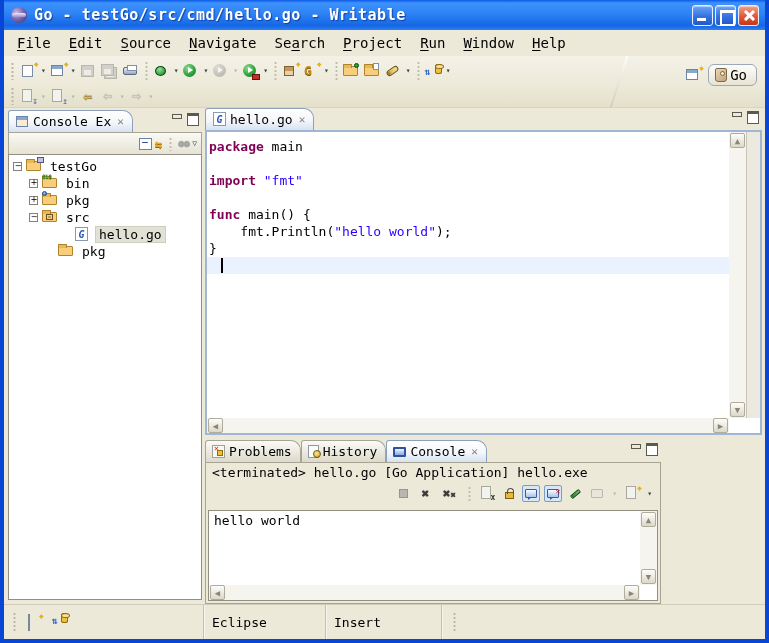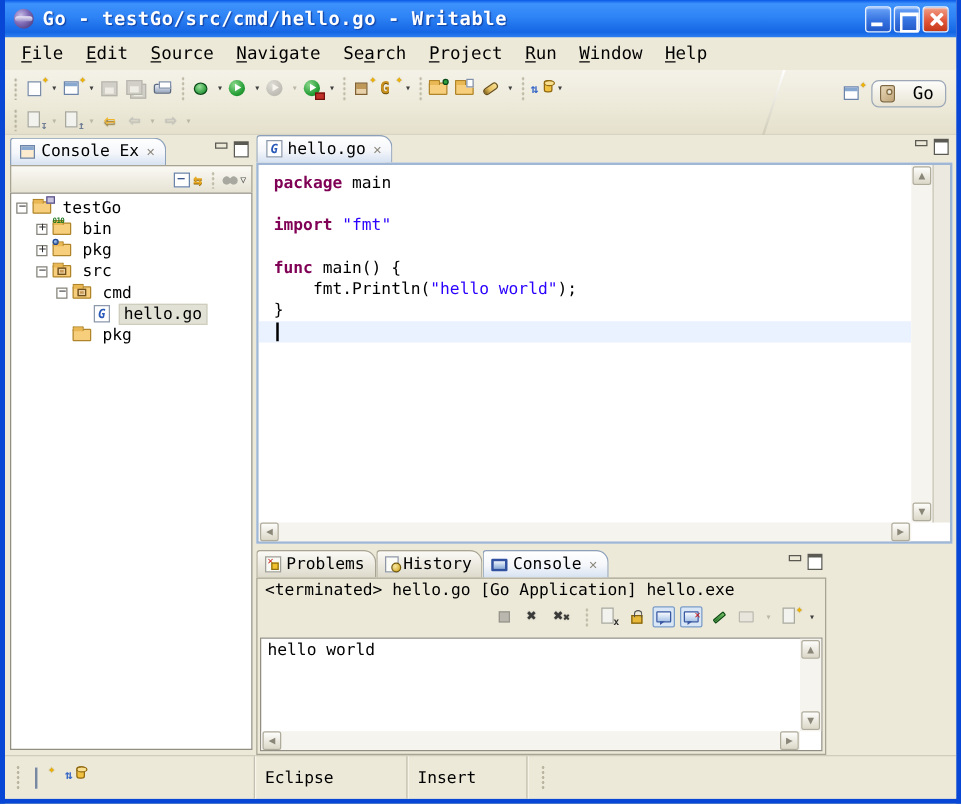--- a/index.html
+++ b/index.html
@@ -50,21 +50,21 @@
     min-width:20px; height:22px; padding:0 1px; border:1px solid transparent; border-radius:2px; }
   .dd { font-size:8px; color:#404040; padding:0 2px; }
   .dd.dis { color:#BCB8A8; }
   .tb-sep { width:6px; height:20px; margin:0 2px;
     background-image:radial-gradient(circle, #C0BCA8 1px, transparent 1.2px);
     background-size:3px 4px; background-repeat:repeat-y; background-position:2px 0; }
   .dis-ico { opacity:.40; filter:grayscale(1); }
   .persp-area { position:absolute; right:8px; top:8px; display:flex; align-items:center; gap:6px; }
   .persp-divider { position:absolute; right:145px; top:0; height:52px; width:2px;
     background:linear-gradient(180deg,#FFFFFF,#D0CCB8); transform:skewX(-18deg); }
-  .persp-btn { display:flex; align-items:center; gap:14px; border:1px solid #9CA8B8; border-radius:6px;
+  .persp-btn { display:flex; align-items:center; gap:3px; border:1px solid #9CA8B8; border-radius:6px;
     background:linear-gradient(180deg,#FDFDFA,#E8E4D4); padding:2px 9px 2px 6px; font-size:14px; }
   
   .ico { position:relative; display:inline-block; width:17px; height:16px; }
   .star { position:absolute; top:-3px; right:-2px; color:#F0B400; font-size:9px; line-height:9px;
     text-shadow:0 0 1px #8A6000; }
   .page { position:absolute; left:2px; top:2px; width:11px; height:12px; background:#FDFDFD;
     border:1px solid #7A8CA8; }
   .floppy { position:absolute; left:1px; top:2px; width:13px; height:12px; background:#9AA4B4;
     border:1px solid #5A6474; } .floppy::after { content:""; position:absolute; left:2px; bottom:1px;
     width:7px; height:5px; background:#E8ECF4; }
@@ -159,21 +159,21 @@
   .jar { position:absolute; left:1px; top:1px; width:13px; height:12px; border-radius:2px 2px 4px 4px;
     background:linear-gradient(180deg,#E8E8F0,#A8A8B8); border:1px solid #686878; }
   .jar::after { content:""; position:absolute; left:2px; bottom:1px; width:4px; height:4px;
     border-radius:50%; background:#C03028; box-shadow:5px -1px 0 #2E9E3E; }
   
   .editor { left:201px; top:0px; width:557px; height:327px; }
   .edit-stack { position:absolute; top:22px; left:0; right:0; bottom:0;
     border:2px solid #9FB6D4; background:#fff; }
   .code-area { position:absolute; left:0; top:0; right:31px; bottom:15px; background:#fff;
     font-size:13px; line-height:17px; padding-top:6px; overflow:hidden; }
-  .code-line { white-space:pre; padding-left:12px; height:17px; }
+  .code-line { white-space:pre; padding-left:2px; height:17px; }
   .code-line.current { background:#E9F2FE; position:relative; }
   .caret { position:absolute; left:14px; top:1px; width:2px; height:15px; background:#000; }
   .kw { color:#7F0055; font-weight:bold; }
   .str { color:#2A00FF; }
   .vsb { position:absolute; right:14px; top:0; bottom:15px; width:17px; background:#F5F4EF; }
   .overview { position:absolute; right:0; top:0; bottom:15px; width:14px; background:#ECEAE0;
     border-left:1px solid #C8C4B4; }
   .hsb { position:absolute; left:0; right:31px; bottom:0; height:15px; background:#F5F4EF; }
   .sbtn { position:absolute; width:15px; height:15px; border:1px solid #B0AC9C; border-radius:2px;
     background:linear-gradient(180deg,#FDFDFB,#DCD8C8); color:#8A8678; font-size:9px;
@@ -214,21 +214,21 @@
   .prob-ico::after { content:""; position:absolute; right:1px; bottom:1px; width:4px; height:4px; background:#F0C030; border:1px solid #907010; }
   .hist-ico { width:11px; height:13px; background:#FBFBF8; border:1px solid #9098A8; position:relative; }
   .hist-ico::after { content:""; position:absolute; right:-3px; bottom:-1px; width:6px; height:6px;
     border-radius:50%; background:radial-gradient(circle at 35% 35%, #F8E8A0, #D0A018); border:1px solid #705808; }
   .conso-ico { width:13px; height:10px; background:linear-gradient(#F0F4FC,#88AAD8); border:2px solid #3050A0; border-radius:1px; }
   
   .statusbar { height:35px; background:#ECE9D8; border-top:1px solid #D0CCBC; display:flex; align-items:stretch; font-size:13px; }
   .sb-zone { display:flex; align-items:center; padding-left:8px; border-right:1px solid #C4C0B0; box-shadow:1px 0 0 #F8F6EC; }
   .sb-trim { width:200px; gap:10px; }
   .sb-writable { width:122px; }
-  .sb-insert { width:96px; }
+  .sb-insert { width:116px; }
   .sb-handle { width:6px; height:20px; margin-left:6px; align-self:center;
     background-image:radial-gradient(circle, #B8B4A0 1px, transparent 1.2px);
     background-size:3px 4px; background-repeat:repeat-y; background-position:1px 0; }
   .fastview-ico { width:10px; height:13px; background:#fff; border:1px solid #7888A0; position:relative; }
 </style>
 </head>
 <body>
 
 <div class="window">
 
@@ -445,28 +445,20 @@
           <span class="lbl">pkg</span>
         </div>
         <div class="trow" style="padding-left:20px">
           <span class="expander minus"></span>
           <span class="ticon">
               <span class="folder"></span>
               <span class="dec-pkg"></span>
             </span>
           <span class="lbl">src</span>
         </div>
-        <div class="trow" style="padding-left:36px">
-          <span class="expander minus"></span>
-          <span class="ticon">
-              <span class="folder"></span>
-              <span class="dec-pkg"></span>
-            </span>
-          <span class="lbl">cmd</span>
-        </div>
         <div class="trow sel" style="padding-left:52px">
           <span class="expander none"></span>
           <span class="ticon">
               <span class="gofile">G</span>
             </span>
           <span class="lbl">hello.go</span>
         </div>
         <div class="trow" style="padding-left:36px">
           <span class="expander none"></span>
           <span class="ticon">

